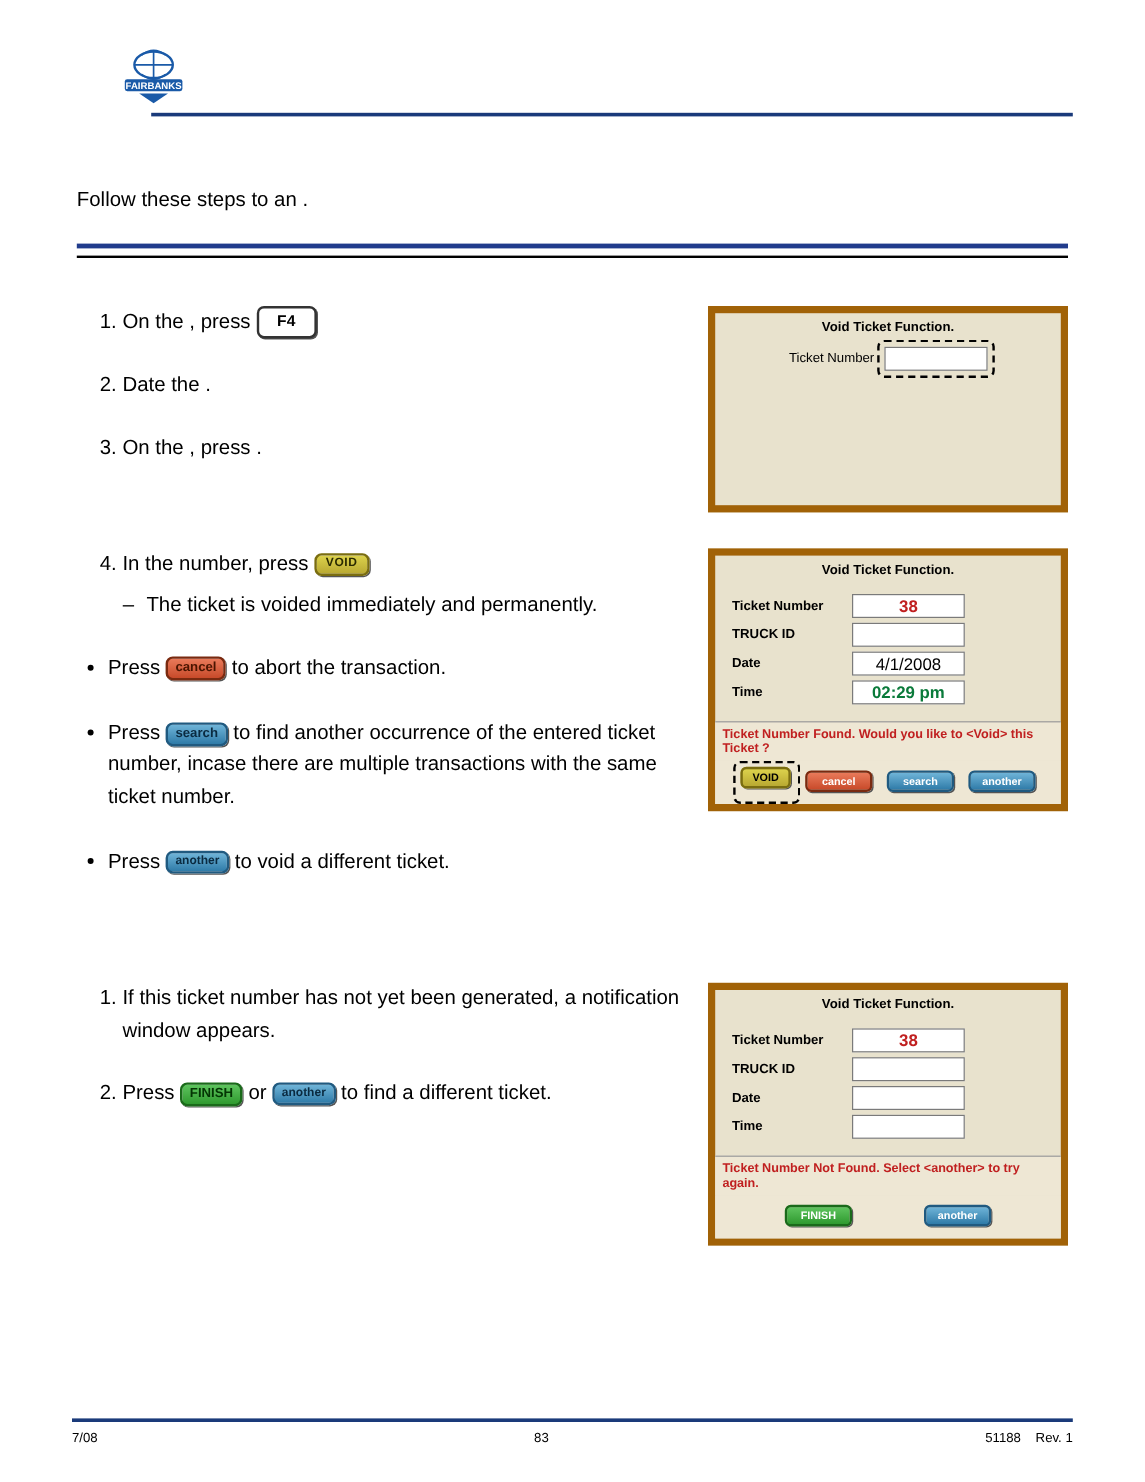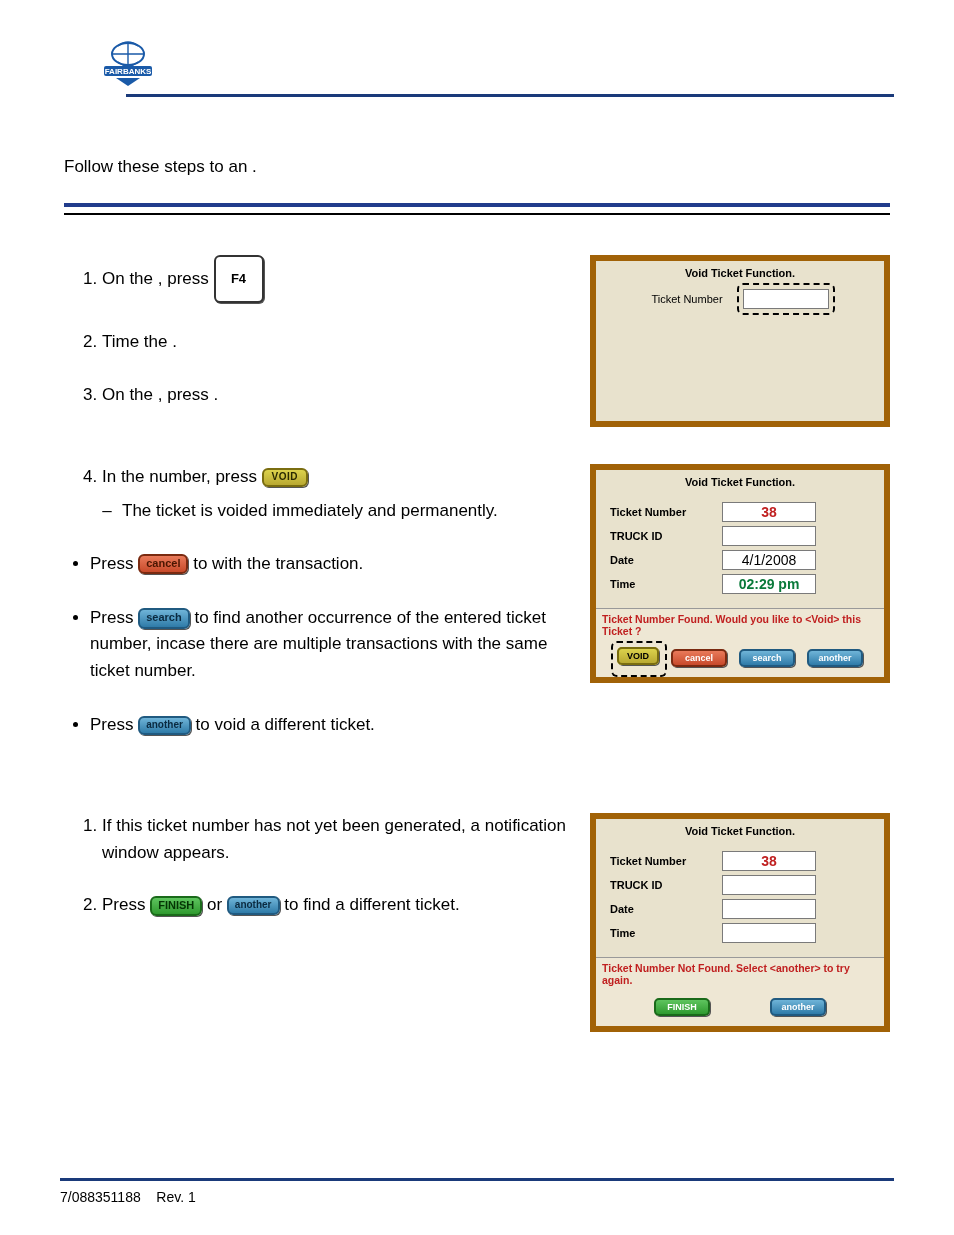--- a/index.html
+++ b/index.html
@@ -14,51 +14,51 @@
   .double-rule .a{height:4px;background:#213c8c;margin-bottom:6px}
   .double-rule .b{height:2px;background:#000}
   .row{display:flex;align-items:flex-start;gap:20px;margin-top:40px}
   .col-l{flex:1;font-size:17px;line-height:1.55}
   .col-r{flex:0 0 300px}
   ol.steps{list-style:decimal;margin:0;padding-left:38px}
   ol.steps>li{margin-bottom:26px}
   ul.bullets{list-style:disc;margin:10px 0 0 0;padding-left:26px}
   ul.bullets>li{margin-bottom:28px}
   .inline-btn{display:inline-flex;align-items:center;justify-content:center;vertical-align:middle;border:2px solid #333;border-radius:6px;padding:1px 6px 3px;font-size:11px;font-weight:bold;box-shadow:1px 1px 0 #555;min-width:30px;line-height:1.1}
-  .btn-f4{background:#fff;color:#000;font-size:13px;padding:15px 8px}
+  .btn-f4{background:#fff;color:#000;font-size:13px;padding:4px 8px}
   .btn-void{background:linear-gradient(#dcd24c,#b9a932);color:#2a2a00;font-size:10px;letter-spacing:.5px;border-color:#7a6d10}
   .btn-cancel{background:linear-gradient(#e97a5a,#c84a2a);color:#4a1500;font-size:11px;border-color:#7a2a10}
   .btn-search{background:linear-gradient(#6fb4d8,#2f7ba8);color:#0a2a40;font-size:11px;border-color:#205a80}
   .btn-another{background:linear-gradient(#6fb4d8,#2f7ba8);color:#0a2a40;font-size:10px;border-color:#205a80}
   .btn-finish{background:linear-gradient(#5ec45e,#2f9a2f);color:#043504;font-size:11px;border-color:#1a6a1a}
   .dash{display:flex;gap:8px;margin:8px 0 0 -2px}
   .dash .d{flex:0 0 14px;text-align:center}
   .dash .t{flex:1}
   
   .panel{border:6px solid #a16207;background:#e8e2cd;font-family:Tahoma,Arial,sans-serif;font-size:11px;color:#000}
   .panel .title{font-weight:bold;text-align:center;padding:6px 0}
   .panel .body{padding:4px 14px 10px}
-  .frow{display:flex;align-items:center;margin:4px 0;gap:20px}
+  .frow{display:flex;align-items:center;margin:4px 0;gap:8px}
   .frow .lbl{flex:0 0 92px;font-weight:bold;font-size:11px}
   .frow input{border:1px solid #7a7a7a;height:16px;width:88px;font-size:14px;text-align:center;background:#fff}
   .panel-msg{color:#c02020;font-weight:bold;font-size:10.5px;border-top:1px solid #999;padding:4px 6px;background:#eee7d4}
   .panel-btns{display:flex;justify-content:center;gap:12px;padding:8px 0 10px;background:#eee7d4}
   .pbtn{border:2px solid #333;border-radius:5px;padding:2px 8px;font-size:9px;font-weight:bold;min-width:36px;text-align:center;box-shadow:1px 1px 0 #555}
   .pbtn.void{background:linear-gradient(#dcd24c,#b9a932);border-color:#7a6d10}
   .pbtn.canc{background:linear-gradient(#e97a5a,#c84a2a);border-color:#7a2a10;color:#fff}
   .pbtn.srch{background:linear-gradient(#6fb4d8,#2f7ba8);border-color:#205a80;color:#fff}
   .pbtn.anth{background:linear-gradient(#6fb4d8,#2f7ba8);border-color:#205a80;color:#fff}
   .pbtn.fin{background:linear-gradient(#5ec45e,#2f9a2f);border-color:#1a6a1a;color:#fff}
   .hl{position:relative}
   .hl::before{content:"";position:absolute;border:2px dashed #000;inset:-8px -8px -10px -6px;border-radius:6px}
   .hl-input{position:relative;display:inline-block}
   .hl-input::before{content:"";position:absolute;border:2px dashed #000;inset:-6px -6px -6px -6px;border-radius:6px}
   .footer{position:absolute;left:60px;right:60px;bottom:30px}
   .footer .line{height:3px;background:#1a3a7a;margin-bottom:8px}
-  .footer .txt{display:flex;justify-content:flex-start;font-size:14px}
+  .footer .txt{display:flex;justify-content:space-between;font-size:11px}
   .panel1{height:160px}
   .panel1 .body{padding-top:0}
   .panel1 .frow{justify-content:center}
   .panel1 .frow .lbl{flex:0 0 auto;font-weight:normal}
   .panel1 .hl-input input{width:80px}
   .time-green{color:#0a7a3a;font-weight:bold}
 </style>
 </head>
 <body>
 
@@ -88,21 +88,21 @@
 
     <div class="row">
       <div class="col-l">
         <ol class="steps" start="1">
           <li>
             <span>On the </span>
             <span>, press </span>
             <span class="inline-btn btn-f4">F4</span>
           </li>
           <li>
-            <span>Time the </span>
+            <span>Date the </span>
             <span>.</span>
           </li>
           <li>
             <span>On the </span>
             <span>, press </span>
             <span>.</span>
           </li>
         </ol>
       </div>
       <div class="col-r">
@@ -130,21 +130,21 @@
             <div class="dash">
               <div class="d">–</div>
               <div class="t">The ticket is voided immediately and permanently.</div>
             </div>
           </li>
         </ol>
         <ul class="bullets">
           <li>
             <span>Press </span>
             <span class="inline-btn btn-cancel">cancel</span>
-            <span> to with the transaction.</span>
+            <span> to abort the transaction.</span>
           </li>
           <li>
             <span>Press </span>
             <span class="inline-btn btn-search">search</span>
             <span> to find another occurrence of the entered ticket number, incase there are multiple transactions with the same ticket number.</span>
           </li>
           <li>
             <span>Press </span>
             <span class="inline-btn btn-another">another</span>
             <span> to void a different ticket.</span>
@@ -178,21 +178,21 @@
               <span class="pbtn void">VOID</span>
             </span>
             <span class="pbtn canc">cancel</span>
             <span class="pbtn srch">search</span>
             <span class="pbtn anth">another</span>
           </div>
         </div>
       </div>
     </div>
 
-    <div class="row" style="margin-top:47px">
+    <div class="row" style="margin-top:60px">
       <div class="col-l">
         <ol class="steps" start="1">
           <li>If this ticket number has not yet been generated, a notification window appears.</li>
           <li>
             <span>Press </span>
             <span class="inline-btn btn-finish">FINISH</span>
             <span> or </span>
             <span class="inline-btn btn-another">another</span>
             <span> to find a different ticket.</span>
           </li>

